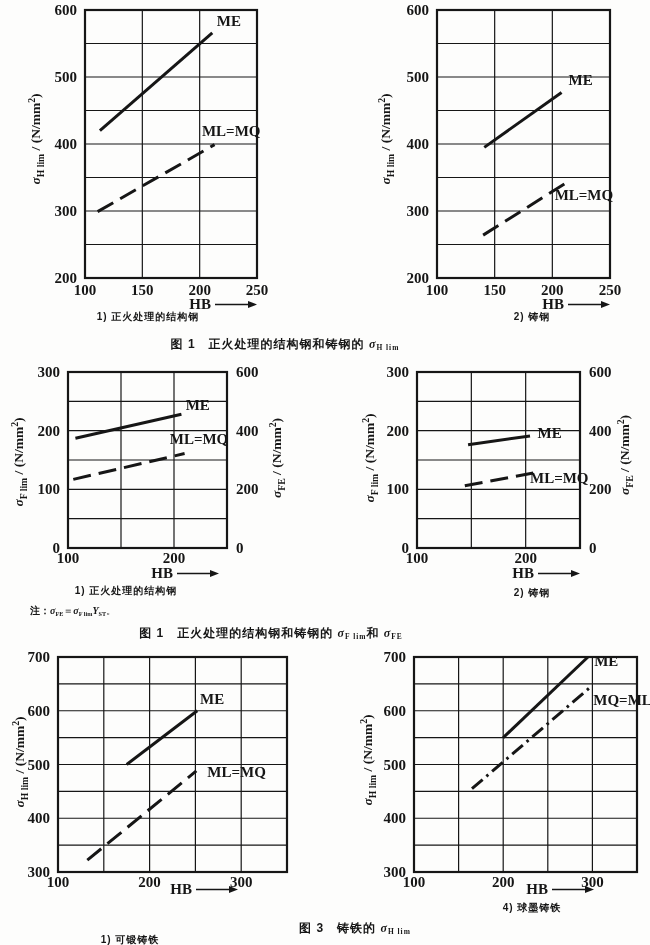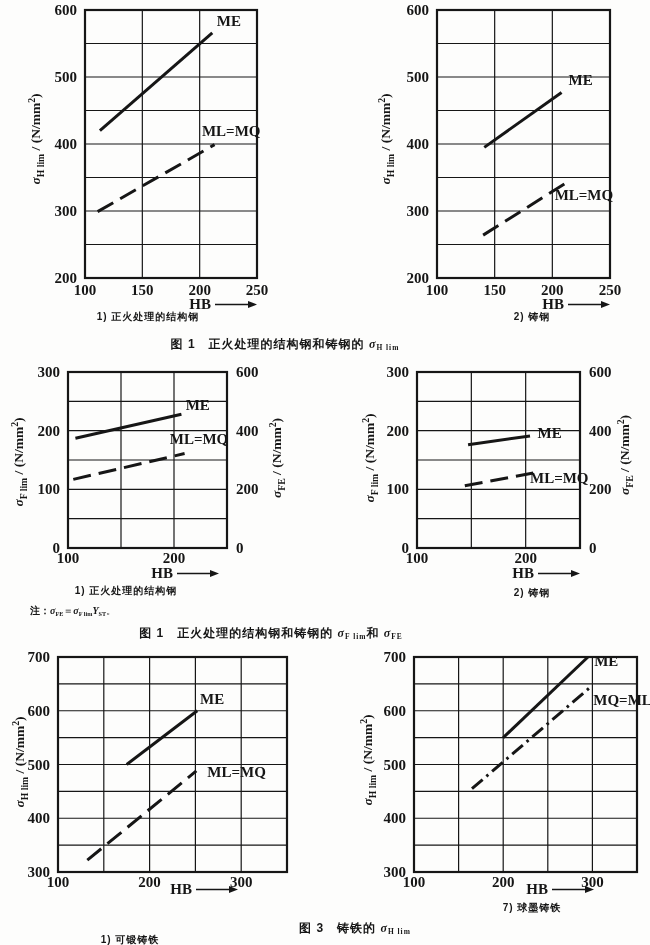--- a/index.html
+++ b/index.html
@@ -209,20 +209,20 @@
         <line x1="552" y1="889.5" x2="588" y2="889.5" stroke="#161616" stroke-width="1.6"></line>
         <polygon points="594,889.5 585,886 585,893" fill="#161616"></polygon>
       </g>
     </svg>
 
   <div class="caption" style="left:148px; top:310px;">1) 正火处理的结构钢</div>
   <div class="caption" style="left:532px; top:310px;">2) 铸钢</div>
   <div class="caption" style="left:126px; top:584px;">1) 正火处理的结构钢</div>
   <div class="caption" style="left:532px; top:586px;">2) 铸钢</div>
   <div class="caption" style="left:130px; top:901px;margin-top:32px;">1) 可锻铸铁</div>
-  <div class="caption" style="left:532px; top:901px;">7) 球墨铸铁</div>
+  <div class="caption" style="left:532px; top:901px;">4) 球墨铸铁</div>
 
   <div class="fig-title" id="figtitle-0" style="left:285px; top:336px;"><span>图 1　正火处理的结构钢和铸钢的 </span><span class="it">σ</span><sub>H lim</sub></div>
   <div class="fig-title" id="figtitle-1" style="left:271px; top:625px;"><span>图 1　正火处理的结构钢和铸钢的 </span><span class="it">σ</span><sub>F lim</sub><span>和 </span><span class="it">σ</span><sub>FE</sub></div>
   <div class="fig-title" id="figtitle-2" style="left:355px; top:920px;"><span>图 3　铸铁的 </span><span class="it">σ</span><sub>H lim</sub></div>
 
   <div class="note" id="note-formula" style="left:30px; top:604px;"><span class="b">注：</span><span class="it">σ</span><sub>FE</sub><span>＝</span><span class="it">σ</span><sub>F lim</sub><span class="it">Y</span><sub>ST</sub><span>。</span></div>
 </div>
 
 </body></html>

